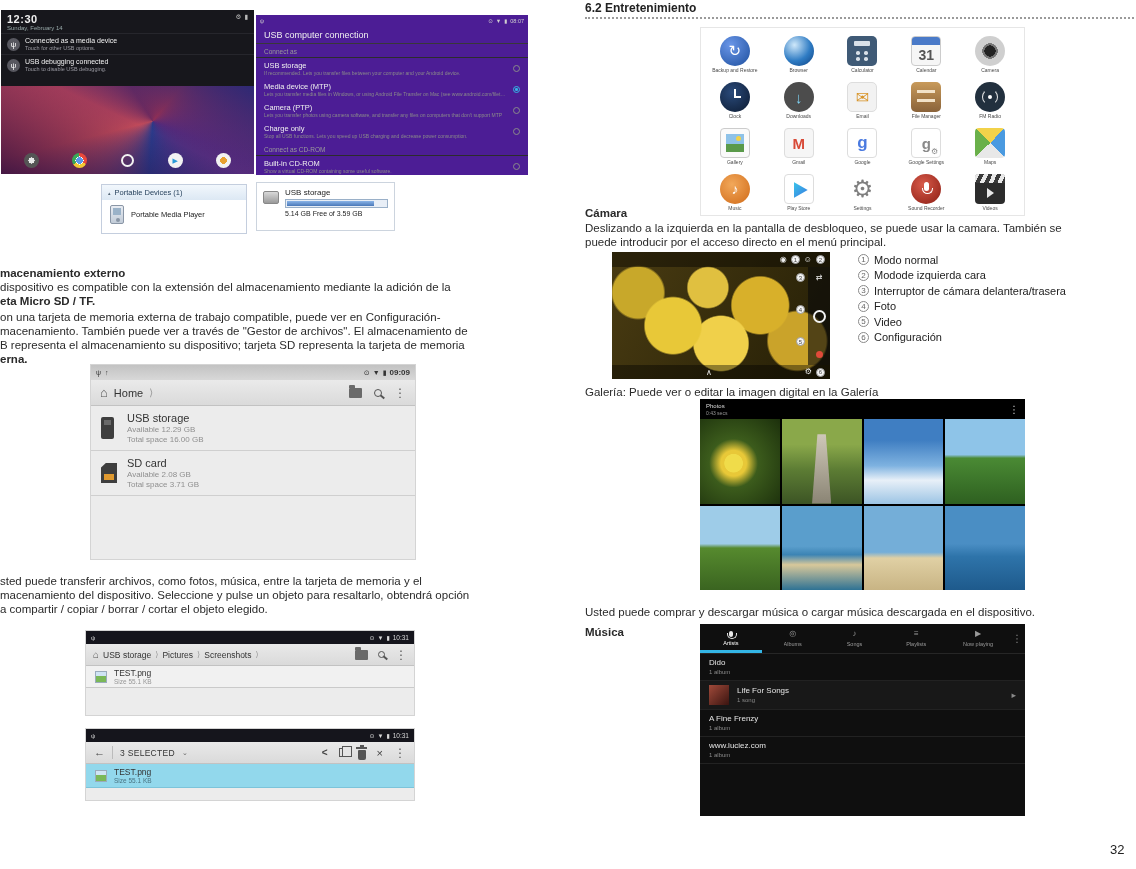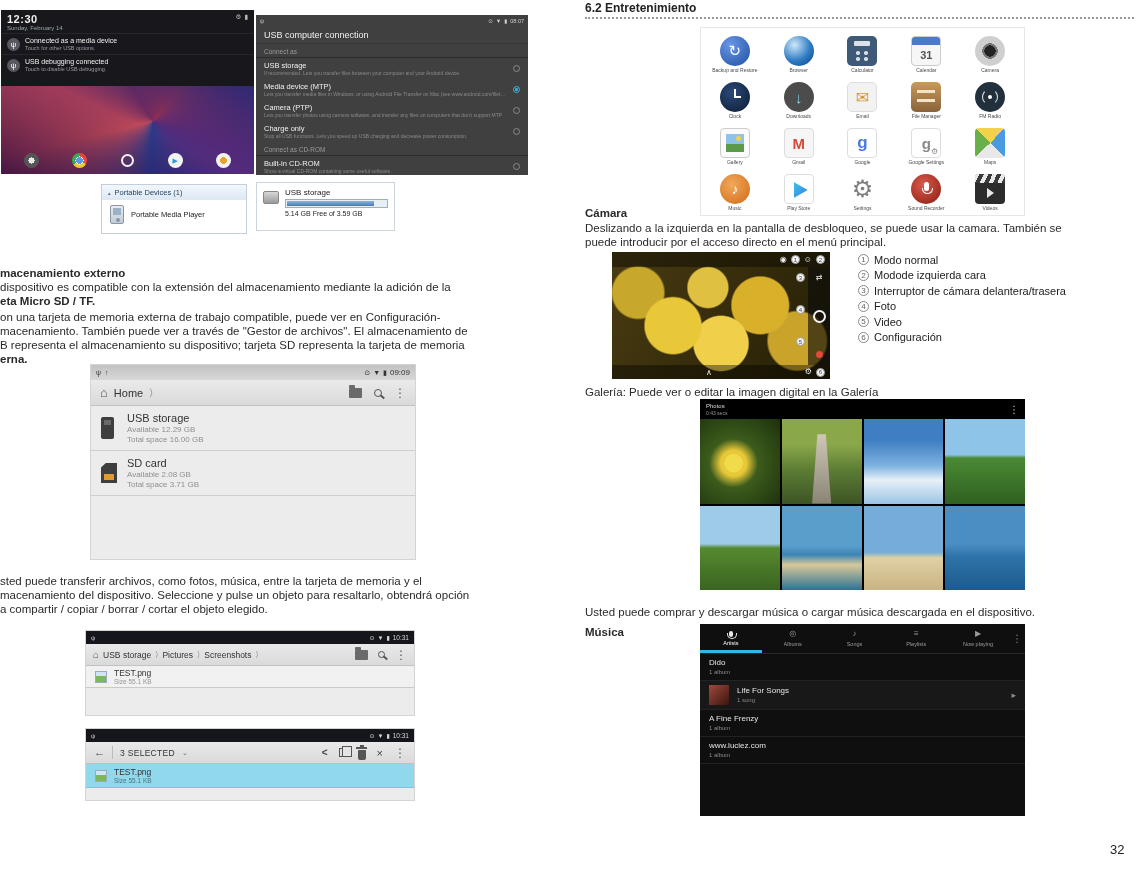--- a/index.html
+++ b/index.html
@@ -32,21 +32,21 @@
 .dock{position:absolute;left:9%;right:9%;bottom:6px;display:flex;justify-content:space-between;align-items:center}
 .dk{width:15px;height:15px;border-radius:50%}
 .dk-camera{background:radial-gradient(circle,#e8e8e8 0 28%,#555 30%)}
 .dk-chrome{background:radial-gradient(circle,#5a9ae8 0 30%,#fff 31% 38%,rgba(0,0,0,0) 39%),
  conic-gradient(#e8483a 0 33%,#f2c832 0 66%,#3aa857 0 100%)}
 .dk-drawer{background:transparent;border:2px solid #f2f2f2;width:13px;height:13px}
 .dk-play{background:#f2f2f2;display:flex;align-items:center;justify-content:center;font-size:7px;color:#2a9ad8}
 .dk-gallery{background:radial-gradient(circle,#e8a030 0 30%,#f2f2f2 31%)}
 
 
-.usbset{background:#404040;color:#e8e8e8;overflow:hidden}
+.usbset{background:#4c1d95;color:#e8e8e8;overflow:hidden}
 .uc-status{display:flex;align-items:center;gap:3px;padding:1px 4px;font-size:5.5px;color:#cfcfcf;height:11px}
 .uc-status .lft{margin-right:auto;display:flex;gap:3px}
 .uc-title{font-size:9px;padding:4px 8px 3px;border-bottom:1px solid #383838;color:#f0f0f0}
 .uc-sec{font-size:6.5px;color:#9a9a9a;padding:4px 8px 2px;border-bottom:1px solid #2c2c2c}
 .uc-opt{display:flex;align-items:center;gap:6px;padding:3px 8px}
 .uc-tx{flex:1;min-width:0}
 .uc-t{font-size:7.5px;line-height:9px;color:#efefef}
 .uc-s{font-size:5px;line-height:6px;color:#8a8a8a;white-space:nowrap;overflow:hidden;text-overflow:ellipsis}
 .radio{width:7px;height:7px;border:1px solid #8a8a8a;border-radius:50%;flex:0 0 auto;position:relative}
 .radio.sel{border-color:#33b5e5}
@@ -69,21 +69,21 @@
 .us-title{font-size:8px;color:#222}
 .us-bar{height:9px;border:1px solid #9ab0c8;background:#e8eef6;position:relative;margin-top:2px}
 .us-fill{position:absolute;top:1px;bottom:1px;left:1px;width:86%;background:linear-gradient(#8ab4e8,#4a78b8)}
 .us-cap{font-size:7px;margin-top:2px;color:#222}
 
 
 .fm{background:#ececec;border:1px solid #d4d4d4;color:#333;overflow:hidden}
 .fm-status{height:15px;background:linear-gradient(#c2c2c2,#d8d8d8);display:flex;align-items:center;
  padding:0 5px;font-size:7px;color:#333}
 .fm-status .rgt{margin-left:auto;display:flex;gap:3px;align-items:center}
-.st-time{font-size:8px;font-weight:normal}
+.st-time{font-size:8px;font-weight:bold}
 .fm-bar{height:26px;background:linear-gradient(#eaeaea,#dadada);border-bottom:1px solid #c2c2c2;
  display:flex;align-items:center;gap:6px;padding:0 9px}
 .fm-home-ic{font-size:13px;color:#555;line-height:1}
 .fm-loc{font-size:11px;color:#333}
 .sep{color:#999;font-size:10px}
 .bar-right{margin-left:auto;display:flex;gap:12px;align-items:center}
 .folder{width:13px;height:10px;background:#6a6a6a;border-radius:1px;position:relative}
 .folder::before{content:"";position:absolute;top:-2.5px;left:0;width:6px;height:2.5px;background:#6a6a6a;border-radius:1px 1px 0 0}
 .search{width:8px;height:8px;border:1.6px solid #555;border-radius:50%;position:relative}
 .search::after{content:"";position:absolute;width:5px;height:1.6px;background:#555;right:-4px;bottom:-2px;transform:rotate(40deg)}
@@ -134,21 +134,21 @@
 .app-label{font-size:5px;line-height:5.5px;color:#4a4a4a;height:11px;overflow:hidden;padding:0 2px}
 .ic-backup{border-radius:50%;background:radial-gradient(circle at 35% 30%,#6a96e8,#1d4f9e)}
 .ic-backup .g{color:#fff;font-size:15px}
 .ic-browser{border-radius:50%;background:radial-gradient(circle at 35% 30%,#cfe8fa,#2f7cc4 55%,#0d3f7e)}
 .ic-calculator{border-radius:5px;background:#3f5a76}
 .ic-calculator::before{content:"";position:absolute;top:5px;left:7px;right:7px;height:5px;background:#d8e0e8;border-radius:1px}
 .ic-calculator::after{content:"";position:absolute;left:9px;top:15px;width:3.5px;height:3.5px;background:#d8e0e8;
  border-radius:50%;box-shadow:8px 0 0 #d8e0e8,0 6px 0 #d8e0e8,8px 6px 0 #d8e0e8}
 .ic-calendar{border-radius:4px;background:#f6f6f6;border:1px solid #ccc}
 .ic-calendar::before{content:"";position:absolute;top:0;left:0;right:0;height:8px;background:#4a7ac8;border-radius:3px 3px 0 0}
-.ic-calendar .g{color:#555;font-size:11px;margin-top:7px;font-weight:bold}
+.ic-calendar .g{color:#555;font-size:14px;margin-top:7px;font-weight:bold}
 .ic-camera{border-radius:50%;background:radial-gradient(circle,#222 0 26%,#777 27% 36%,#cfcfcf 37% 70%,#8f8f8f)}
 .ic-clock{border-radius:50%;background:radial-gradient(circle at 40% 35%,#2a4a7a,#0c1a30)}
 .ic-clock::before{content:"";position:absolute;left:14px;top:7px;width:2px;height:9px;background:#fff}
 .ic-clock::after{content:"";position:absolute;left:14px;top:14px;width:7px;height:2px;background:#fff}
 .ic-downloads{border-radius:50%;background:#4c4c4c}
 .ic-downloads .g{color:#7ed0f0;font-size:15px;font-weight:bold}
 .ic-email{border-radius:5px;background:#f2f2f2;border:1px solid #ddd}
 .ic-email .g{color:#d8952a;font-size:16px}
 .ic-filemgr{border-radius:5px;background:linear-gradient(#c89a5a,#8a633a)}
 .ic-filemgr::before{content:"";position:absolute;left:6px;right:6px;top:8px;height:3px;background:#f2e2c8;box-shadow:0 9px 0 #f2e2c8}

